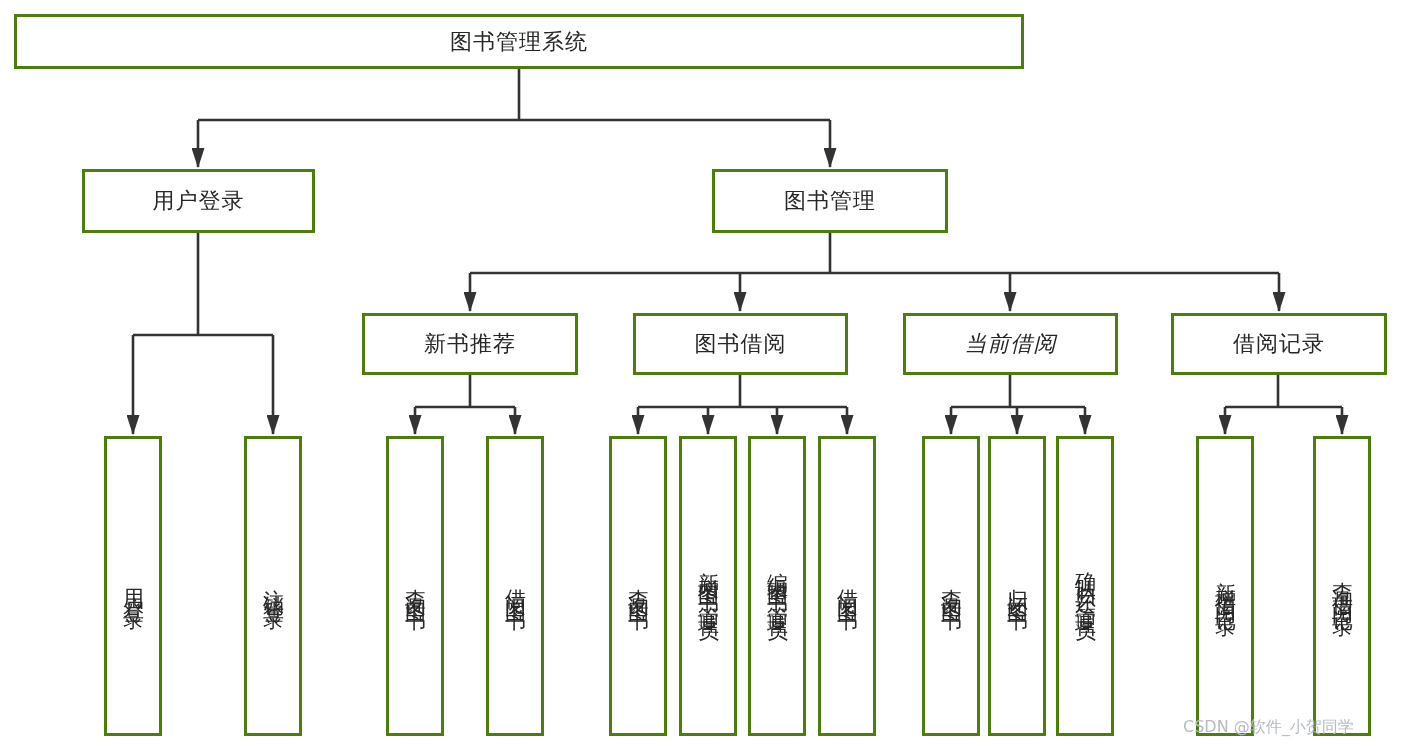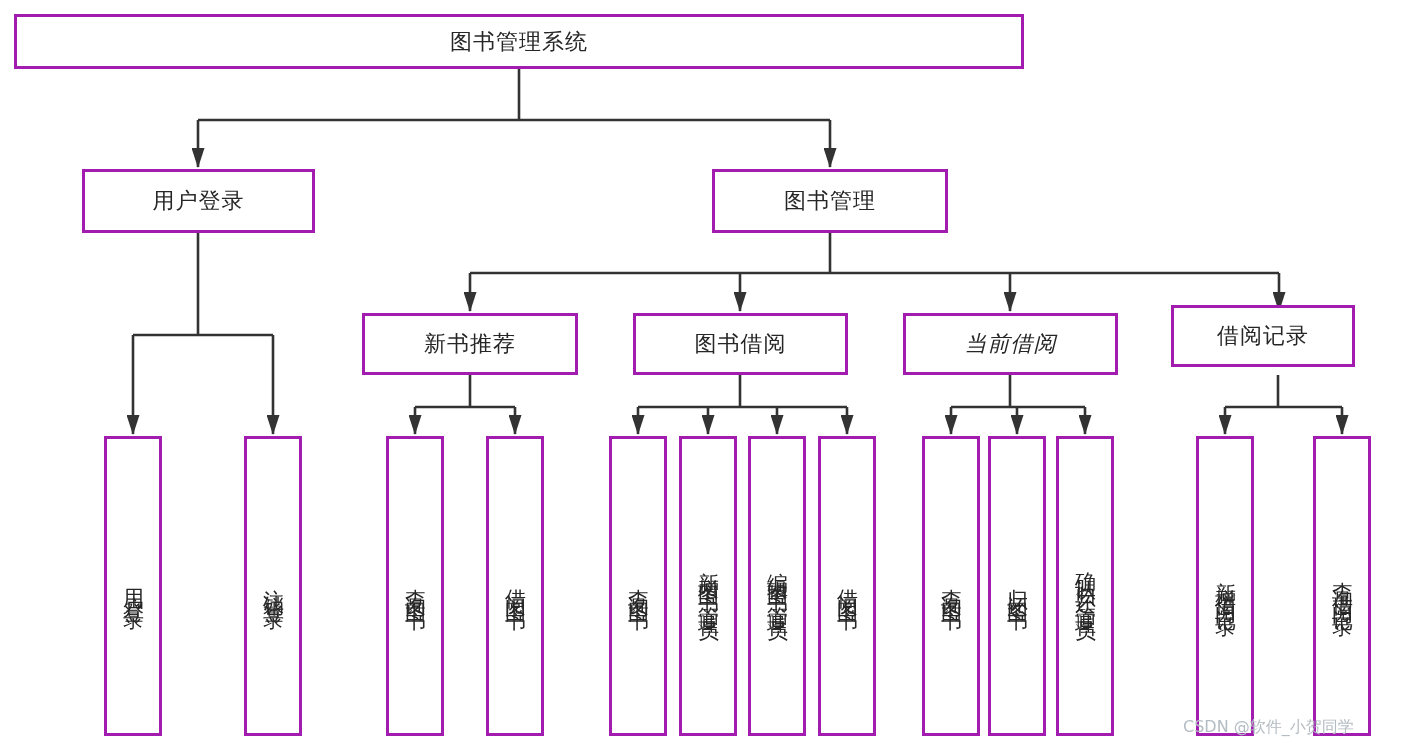--- a/index.html
+++ b/index.html
@@ -18,21 +18,21 @@
   #connectors {
     position: absolute;
     left: 0; top: 0;
     width: 1405px;
     height: 747px;
     z-index: 1;
   }
   .node {
     position: absolute;
     box-sizing: border-box;
-    border: 3px solid #a21caf;
+    border: 3px solid #4d7c0f;
     background: #ffffff;
     color: #262626;
     display: flex;
     align-items: center;
     justify-content: center;
     z-index: 2;
     font-size: 22px;
     letter-spacing: 1px;
   }
   .leaf {
@@ -125,21 +125,21 @@
 
   <div class="node" style="left:712px; top:169px; width:236px; height:64px;">
     <span>图书管理</span>
   </div>
   <div class="node" style="left:633px; top:313px; width:215px; height:62px;">
     <span>图书借阅</span>
   </div>
   <div class="node" style="left:903px; top:313px; width:215px; height:62px;font-style:italic;">
     <span>当前借阅</span>
   </div>
-  <div class="node" style="left:1171px; top:305px; width:184px; height:62px;">
+  <div class="node" style="left:1171px; top:313px; width:216px; height:62px;">
     <span>借阅记录</span>
   </div>
 
   <div class="node leaf" style="left:104px; top:436px; width:58px; height:300px;">
     <span class="vtext">用户登录</span>
   </div>
   <div class="node leaf" style="left:244px; top:436px; width:58px; height:300px;">
     <span class="vtext">注销登录</span>
   </div>
 

